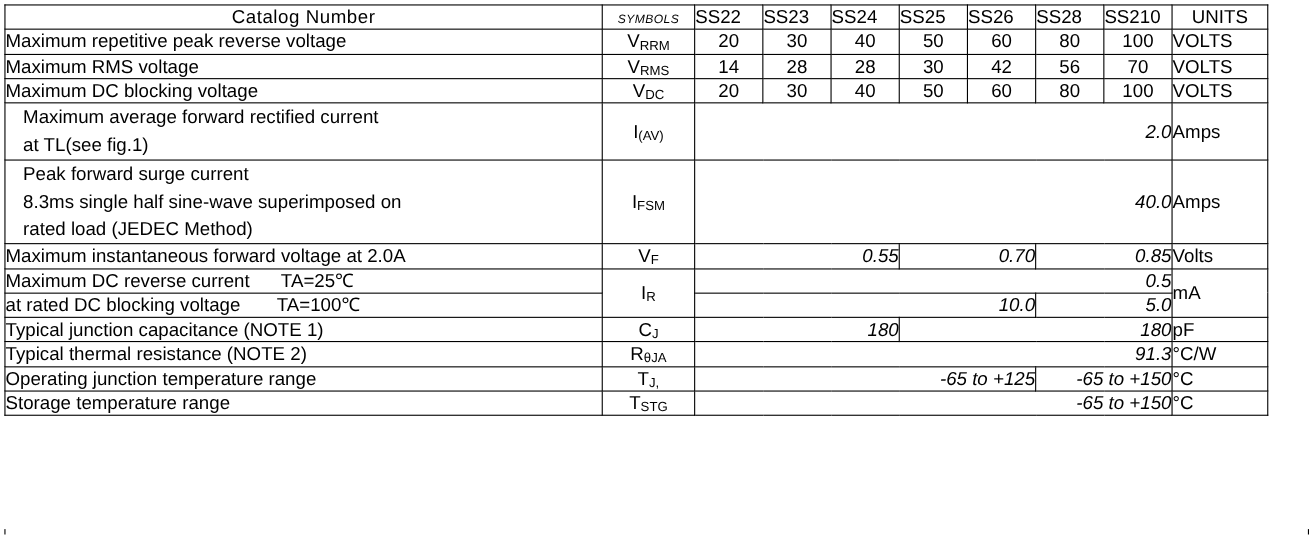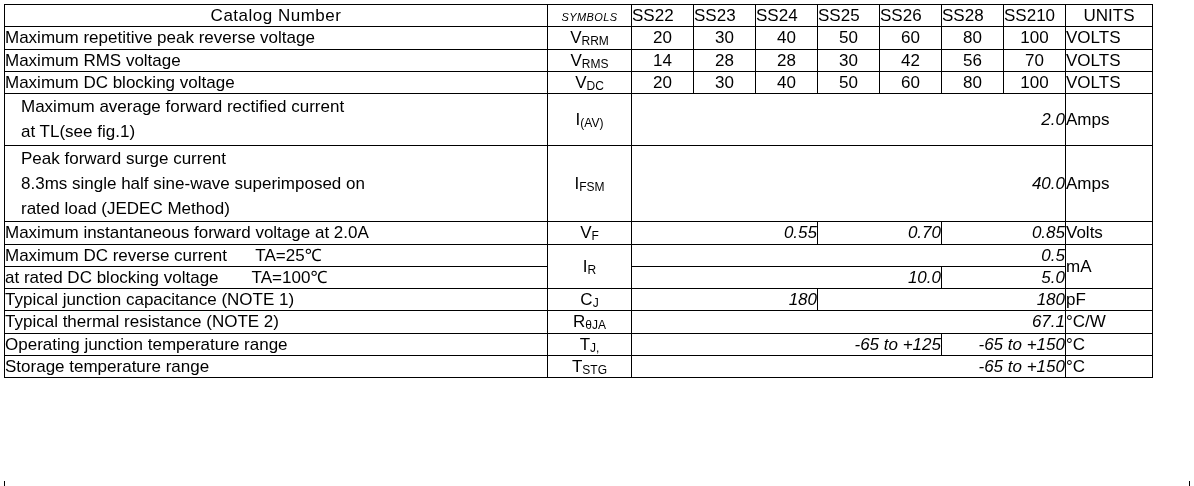--- a/index.html
+++ b/index.html
@@ -221,21 +221,21 @@
       <td class="desc">Typical junction capacitance (NOTE 1)</td>
       <td class="sym"><span>C</span><span class="sub">J</span></td>
       <td class="span-val" colspan="3">180</td>
       <td class="span-val" colspan="4">180</td>
       <td class="units">pF</td>
     </tr>
 
     <tr>
       <td class="desc">Typical thermal resistance (NOTE 2)</td>
       <td class="sym"><span>R</span><span class="sub">θJA</span></td>
-      <td class="span-val" colspan="7">67.1</td>
+      <td class="span-val" colspan="7">91.3</td>
       <td class="units">°C/W</td>
     </tr>
 
     <tr>
       <td class="desc">Operating junction temperature range</td>
       <td class="sym"><span>T</span><span class="sub">J,</span></td>
       <td class="span-val" colspan="5">-65 to +125</td>
       <td class="span-val" colspan="2">-65 to +150</td>
       <td class="units">°C</td>
     </tr>

